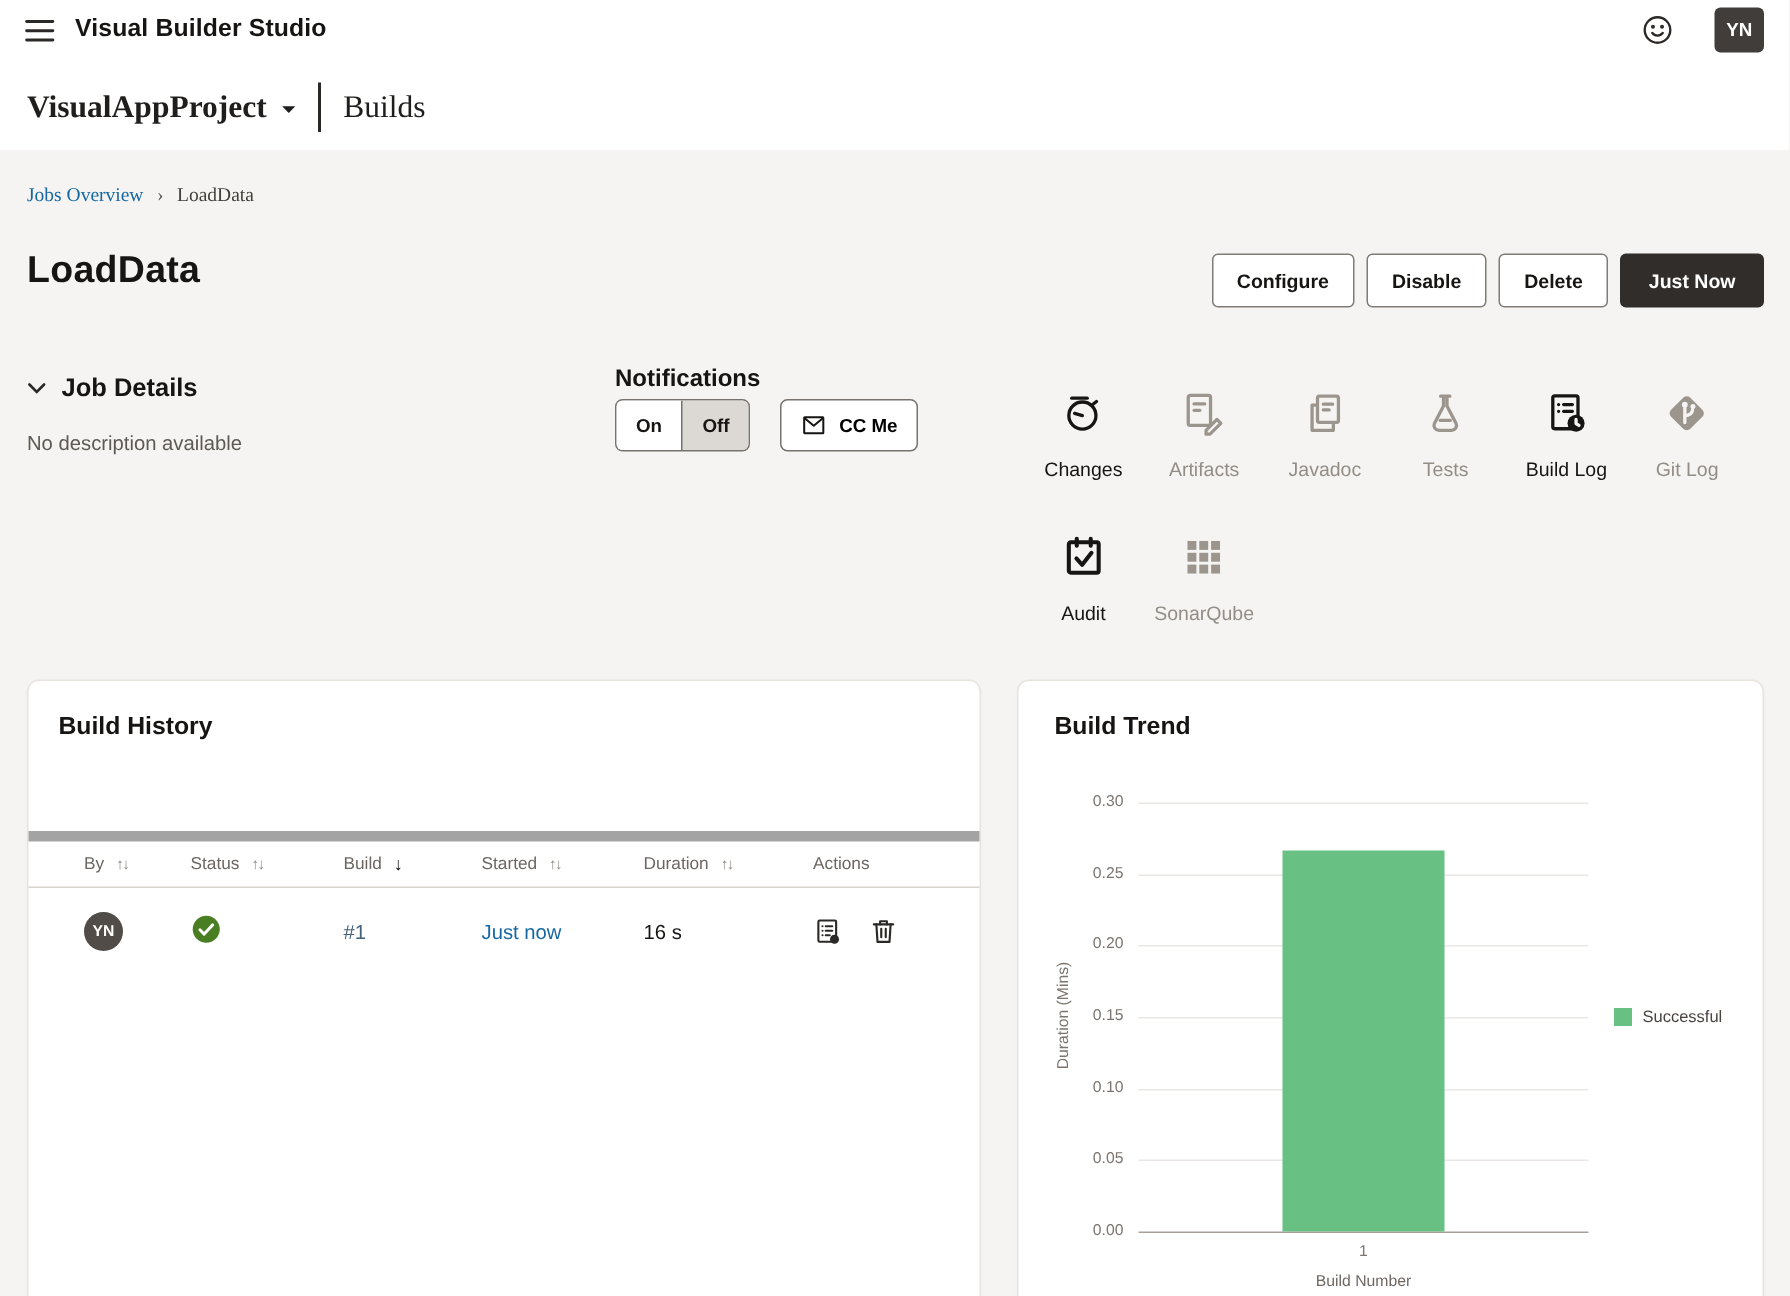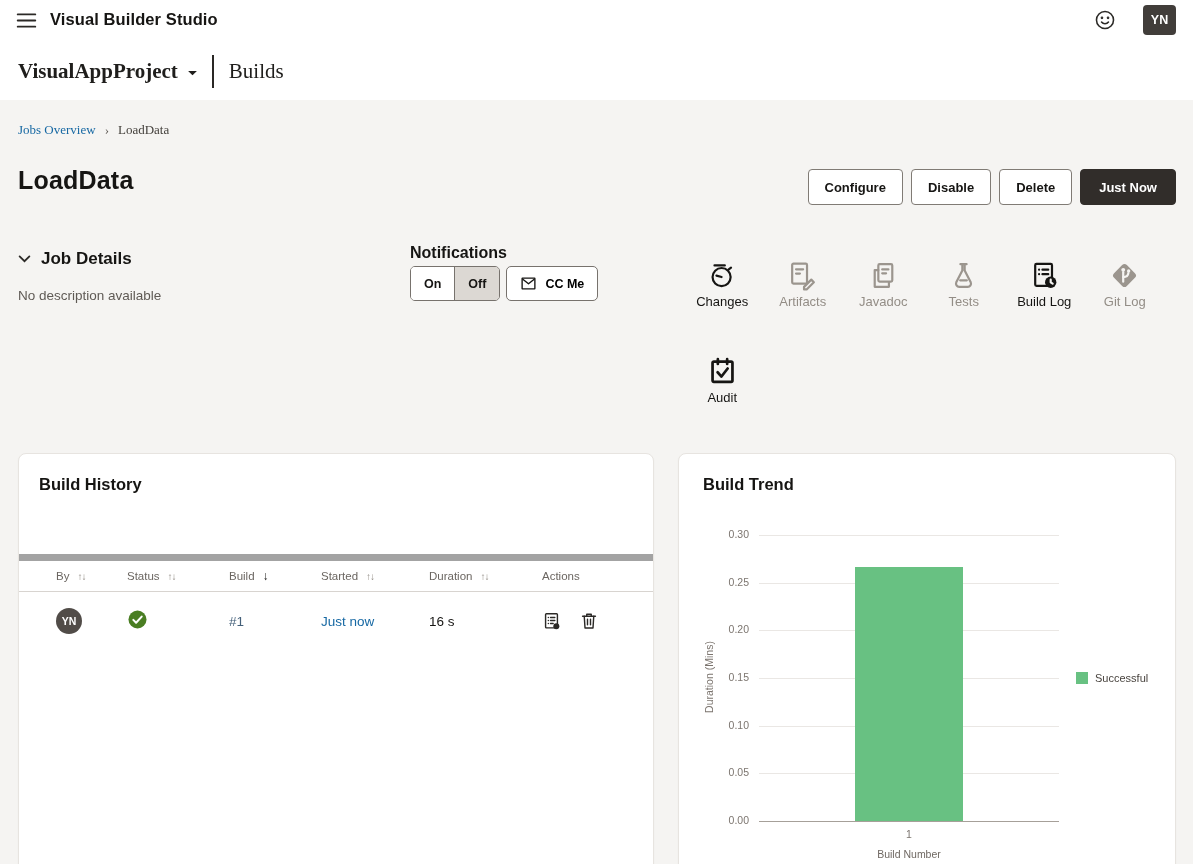--- a/index.html
+++ b/index.html
@@ -31,36 +31,36 @@
   .btn { height:36px; padding:0 16px; border:1px solid #807b75; border-radius:4px; background:#fff;
     font-size:13px; font-weight:600; color:#161513; display:flex; align-items:center; cursor:pointer; }
   .btn.primary { background:#312d2a; border-color:#312d2a; color:#fff; padding:0 18px; }
 
   
   .jd-head { position:absolute; top:249px; left:18px; display:flex; align-items:center; gap:10px; cursor:pointer; }
   .jd-head .chev { width:13px; height:8px; color:#2b2926; }
   .jd-head .t { font-size:17px; font-weight:700; }
   .jd-desc { position:absolute; top:288px; left:18px; font-size:13.5px; color:#5f5a55; }
   .notif-head { position:absolute; top:244px; left:410px; font-size:16px; font-weight:700; }
-  .notif-controls { position:absolute; top:266px; left:410px; display:flex; gap:6px; }
+  .notif-controls { position:absolute; top:266px; left:410px; display:flex; gap:20px; }
   .segmented { display:flex; border:1px solid #77726d; border-radius:5px; overflow:hidden; height:35px; }
   .seg { padding:0 13px; display:flex; align-items:center; font-size:12.5px; font-weight:600; cursor:pointer; background:#fff; }
   .seg.off { background:#dcd8d3; border-left:1px solid #77726d; }
   .ccme { height:35px; border:1px solid #77726d; border-radius:5px; background:#fff; display:flex;
     align-items:center; gap:8px; padding:0 13px; font-size:12.5px; font-weight:600; cursor:pointer; }
   .ccme svg { width:17px; height:17px; color:#161513; }
 
   
   .ql-row { position:absolute; display:flex; }
   #ql-row1 { left:682px; top:256px; }
   #ql-row2 { left:682px; top:352px; }
   .ql-cell { min-width:80.5px; display:flex; flex-direction:column; align-items:center; color:#9b958e; cursor:default; }
   .ql-cell.active { color:#161513; cursor:pointer; }
   .ql-icon { height:38px; display:flex; align-items:center; justify-content:center; }
-  .ql-label { font-size:13px; color:#938d86; white-space:nowrap; padding:0 2px; }
+  .ql-label { margin-top:11px; font-size:13px; color:#938d86; white-space:nowrap; padding:0 2px; }
   .ql-cell.active .ql-label { color:#161513; }
 
   
   .card { position:absolute; background:#fff; border:1px solid #e7e4e0; border-radius:8px; box-shadow:0 1px 2px rgba(0,0,0,.04); }
   #history-card { left:18px; top:453px; width:636px; height:470px; }
   #trend-card   { left:678px; top:453px; width:498px; height:470px; }
   .card-title { position:absolute; left:20px; top:21px; font-size:16.5px; font-weight:700; }
   #trend-card .card-title { left:24px; }
 
   
@@ -236,20 +236,38 @@
   <div id="ql-row2" class="ql-row">
       <div class="ql-cell active">
         <div class="ql-icon">
           <svg width="31" height="31" viewBox="0 0 24 24" fill="none" stroke="currentColor" stroke-width="1.7" stroke-linecap="round" stroke-linejoin="round">
             <rect x="4.3" y="4.3" width="15.4" height="15.7" rx="1" stroke-width="2.1"></rect>
             <path d="M8.4 2.5v3.6M15.6 2.5v3.6" stroke-width="2.1"></path>
             <path d="M8.2 12.6l3 3.3 4.8-6.2" stroke-width="2.1"></path>
           </svg>
         </div>
         <div class="ql-label">Audit</div>
+      </div>
+      <div class="ql-cell">
+        <div class="ql-icon">
+          <svg width="31" height="31" viewBox="0 0 24 24" fill="none" stroke="currentColor" stroke-width="1.7" stroke-linecap="round" stroke-linejoin="round">
+            <g fill="currentColor" stroke="none">
+              <rect x="3.6" y="3.6" width="4.6" height="4.6"></rect>
+              <rect x="9.7" y="3.6" width="4.6" height="4.6"></rect>
+              <rect x="15.8" y="3.6" width="4.6" height="4.6"></rect>
+              <rect x="3.6" y="9.7" width="4.6" height="4.6"></rect>
+              <rect x="9.7" y="9.7" width="4.6" height="4.6"></rect>
+              <rect x="15.8" y="9.7" width="4.6" height="4.6"></rect>
+              <rect x="3.6" y="15.8" width="4.6" height="4.6"></rect>
+              <rect x="9.7" y="15.8" width="4.6" height="4.6"></rect>
+              <rect x="15.8" y="15.8" width="4.6" height="4.6"></rect>
+            </g>
+          </svg>
+        </div>
+        <div class="ql-label">SonarQube</div>
       </div>
     </div>
 
   <section class="card" id="history-card">
     <h2 class="card-title">Build History</h2>
     <div id="thead">
         <div class="th col0">
           <span>By</span>
           <span class="sort">↑↓</span>
         </div>

